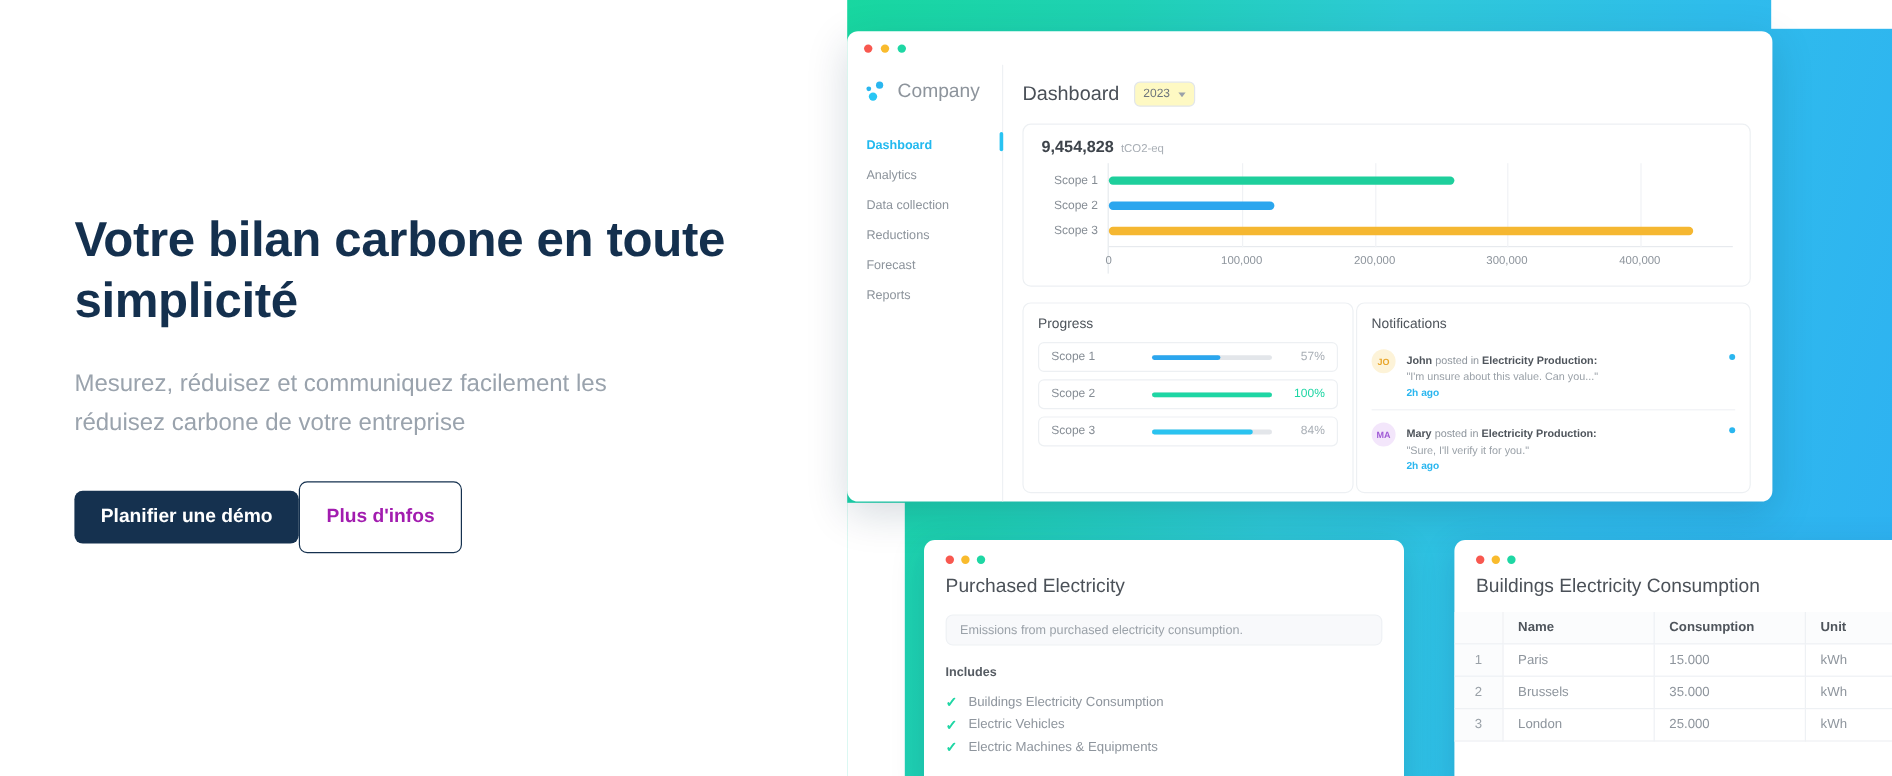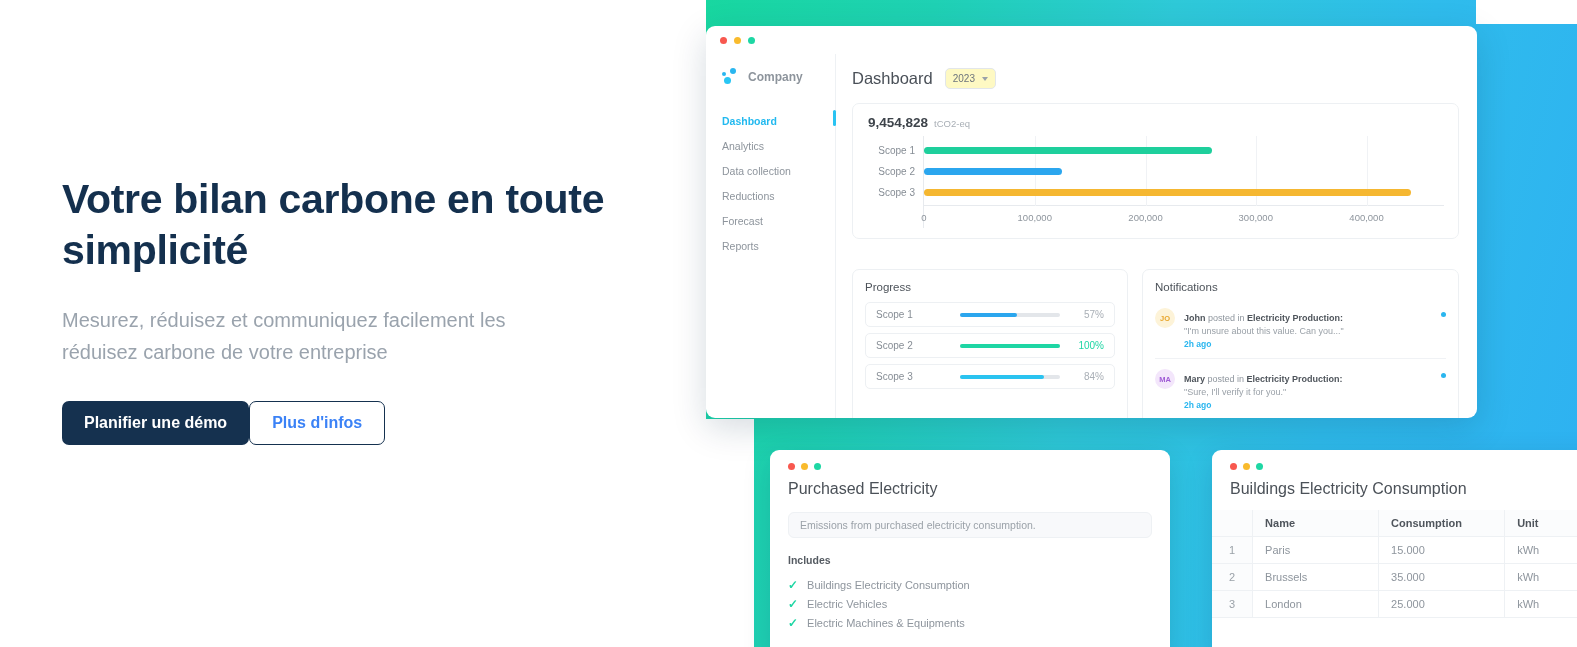--- a/index.html
+++ b/index.html
@@ -25,22 +25,22 @@
   .btn {
     font-size: 16px; font-weight: 700; border-radius: 7px;
     display: inline-flex; align-items: center; justify-content: center;
     cursor: pointer; white-space: nowrap;
   }
   .btn-primary {
     background: #15314f; color: #ffffff;
     height: 44px; padding: 0 22px; border: none;
   }
   .btn-secondary {
-    background: #ffffff; color: #3b82f6;
-    height: 44px; padding: 0 22px; border: 1.6px solid #15314f;
+    background: #ffffff; color: #a21caf;
+    height: 60px; padding: 0 22px; border: 1.6px solid #15314f;
   }
 
   
   .gradient-panel {
     position: absolute; left: 706px; top: 0; width: 871px; height: 647px;
     background: linear-gradient(105deg, #18d7a0 0%, #1fd1b4 22%, #2ec9d8 45%, #2fbcec 70%, #2eb0f2 100%);
   }
   
   .notch-top-right {
     position: absolute; right: 0; top: 0; width: 101px; height: 24px;
@@ -70,21 +70,21 @@
   .sidebar {
     width: 130px; flex: 0 0 130px; position: relative;
     border-right: 1px solid #eef1f4; padding-top: 14px;
   }
   .brand { display: flex; align-items: center; gap: 8px; padding-left: 16px; margin-bottom: 22px; }
   .brand-logo { width: 18px; height: 18px; position: relative; flex: 0 0 18px; }
   .brand-logo i { position: absolute; border-radius: 50%; background: #2ab6ef; display: block; }
   .bl1 { width: 4px; height: 4px; left: 0px; top: 4px; }
   .bl2 { width: 6px; height: 6px; left: 8px; top: 0px; }
   .bl3 { width: 7px; height: 7px; left: 2px; top: 9px; background: #29c6f4 !important; }
-  .brand-name { font-size: 12px; color: #8d949c; font-weight: 700; text-align: center; }
+  .brand-name { font-size: 16px; color: #8d949c; font-weight: 400; text-align: center; }
   .nav-item {
     font-size: 10.5px; color: #8d949c; padding: 6.5px 0 6.5px 16px;
     cursor: pointer; position: relative; white-space: nowrap;
   }
   .nav-item.active { color: #22b9ef; font-weight: 700; }
   .nav-item.active::after {
     content: ""; position: absolute; right: -1px; top: 2px;
     width: 3px; height: 16px; background: #29c3f2; border-radius: 2px;
   }
 
@@ -120,21 +120,21 @@
   .bars { position: absolute; left: 0; right: 0; top: 4px; }
   .bar-row { height: 21px; display: flex; align-items: center; }
   .bar { height: 7px; border-radius: 4px; }
   .bar-s1 { background: #1ecf9c; }
   .bar-s2 { background: #2ba6ee; }
   .bar-s3 { background: #f5b731; }
   .ticks { position: absolute; left: 0; right: 0; bottom: 2px; height: 16px; }
   .tick { position: absolute; font-size: 9.5px; color: #8e959d; transform: translateX(-50%); top: 2px; }
 
   
-  .bottom-row { display: flex; gap: 14px; margin-top: 30px; }
+  .bottom-row { display: flex; gap: 2px; margin-top: 13px; }
   .progress-card { flex: 0 0 276px; padding: 11px 12px 12px 12px; }
   .notif-card { flex: 1; padding: 11px 12px 10px 12px; min-width: 0; }
   .card-title { font-size: 11.5px; color: #4d535a; margin-bottom: 9px; font-weight: 400; }
 
   .prog-row {
     border: 1px solid #edf0f3; border-radius: 5px; height: 25px;
     display: flex; align-items: center; padding: 0 10px; margin-bottom: 6px;
   }
   .prog-name { font-size: 10px; color: #868d95; flex: 0 0 84px; }
   .prog-track { flex: 1; height: 4px; background: #e3e6ea; border-radius: 3px; position: relative; margin-right: 10px; }

